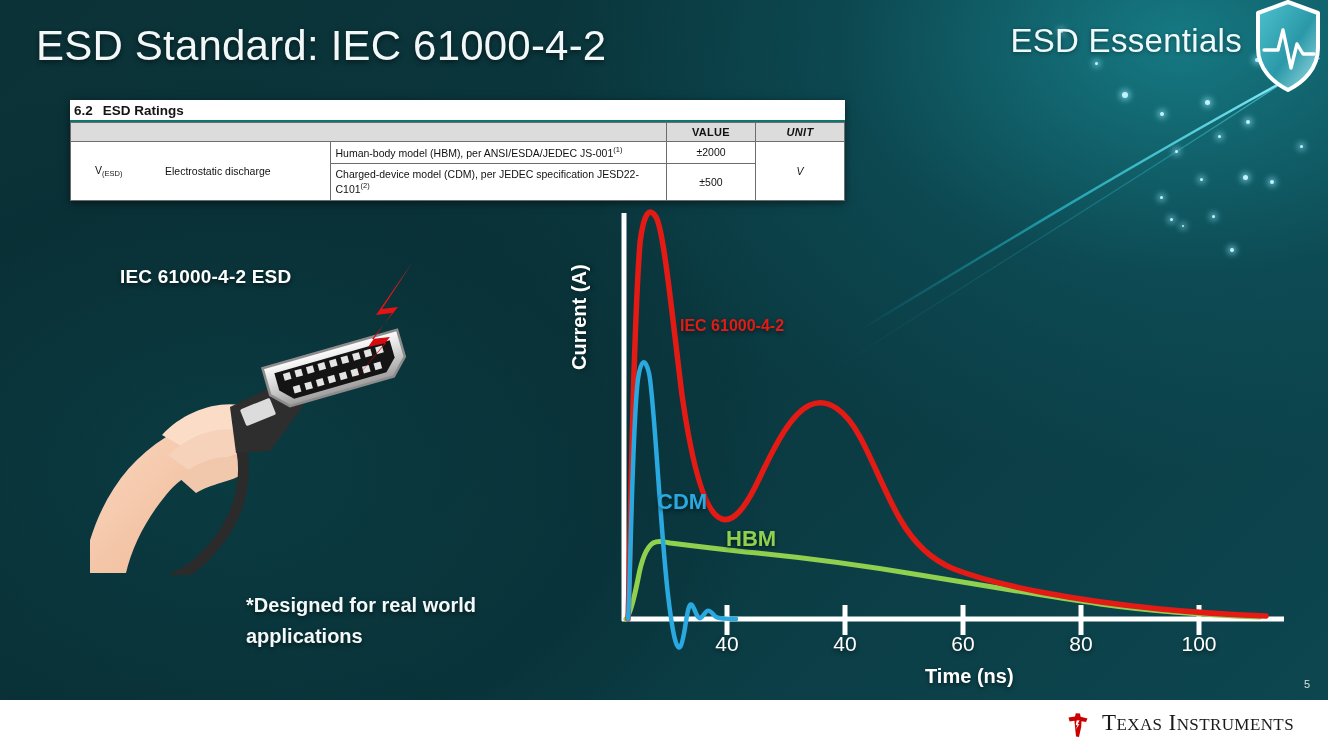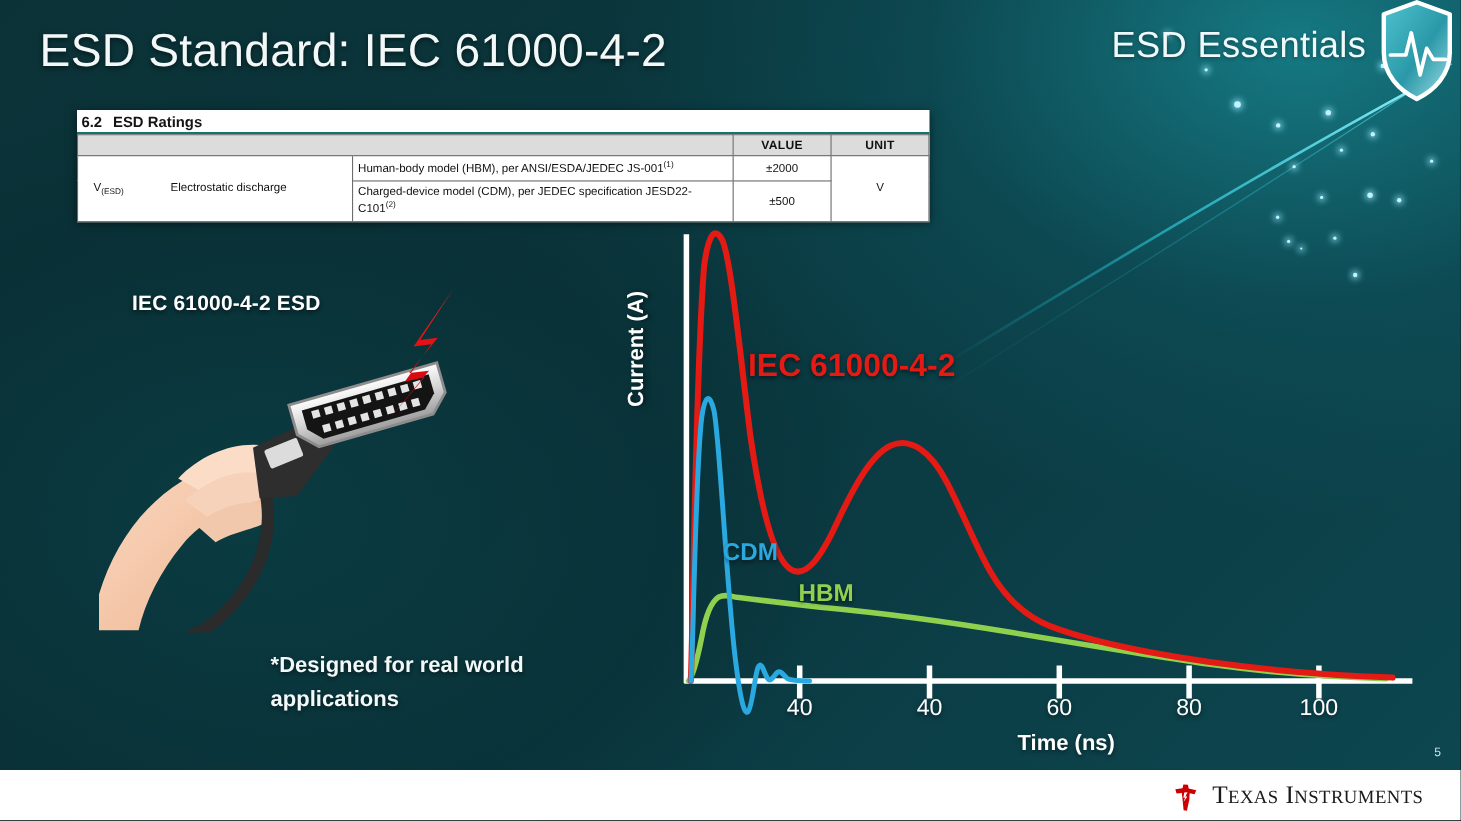--- a/index.html
+++ b/index.html
@@ -40,45 +40,45 @@
   }
   #tbl-title{
     padding:3px 4px 2px 4px;font-size:13.5px;font-weight:bold;color:#141414;
     border-bottom:2px solid #0f766e;
   }
   #tbl-title .num{margin-right:10px;}
   table{border-collapse:collapse;width:100%;table-layout:fixed;}
   td,th{border:1px solid #6d6d6d;font-size:10.5px;color:#111;padding:3px 5px;
         font-weight:normal;vertical-align:middle;}
   thead td{background:#dcdcdc;font-weight:bold;text-align:center;font-size:11px;letter-spacing:.3px;}
-  .c-sym{width:60px;text-align:left;padding-left:14px;}
+  .c-sym{width:60px;text-align:left;padding-left:24px;}
   .c-name{width:160px;text-align:left;}
   .c-desc{text-align:left;line-height:1.25;}
   .c-val{width:78px;text-align:center;}
-  .c-unit{width:78px;text-align:center;}
+  .c-unit{width:78px;text-align:center;font-style:italic;}
   sup{font-size:7.5px;}
   .sub{font-size:7.5px;vertical-align:-2px;}
 
   
   #iec-label{
     position:absolute;left:120px;top:266px;font-size:19px;font-weight:bold;
     color:#ffffff;letter-spacing:.2px;text-shadow:0 2px 4px rgba(0,0,0,.55);
     white-space:nowrap;
   }
   #illus{position:absolute;left:90px;top:255px;width:340px;height:320px;}
   #note{
     position:absolute;left:246px;top:590px;width:300px;
     font-size:20px;font-weight:bold;color:#f3f8f8;line-height:1.55;
     text-shadow:0 2px 4px rgba(0,0,0,.5);
   }
 
   
   #chart{position:absolute;left:560px;top:195px;width:760px;height:505px;}
   .clab{position:absolute;font-weight:bold;text-shadow:0 2px 4px rgba(0,0,0,.55);white-space:nowrap;}
-  #lab-iec{left:680px;top:317px;font-size:29px;color:#e31b14;}
+  #lab-iec{left:680px;top:317px;font-size:16px;color:#e31b14;}
   #lab-cdm{left:657px;top:489px;font-size:22px;color:#2aa9e0;}
   #lab-hbm{left:726px;top:526px;font-size:22px;color:#8fd14f;}
   #ylab{
     position:absolute;left:568px;top:370px;width:200px;
     transform:rotate(-90deg);transform-origin:0 0;
     font-size:20px;font-weight:bold;color:#ffffff;
     text-shadow:0 2px 4px rgba(0,0,0,.5);
   }
   #xlab{
     position:absolute;left:925px;top:665px;font-size:20px;font-weight:bold;color:#ffffff;

